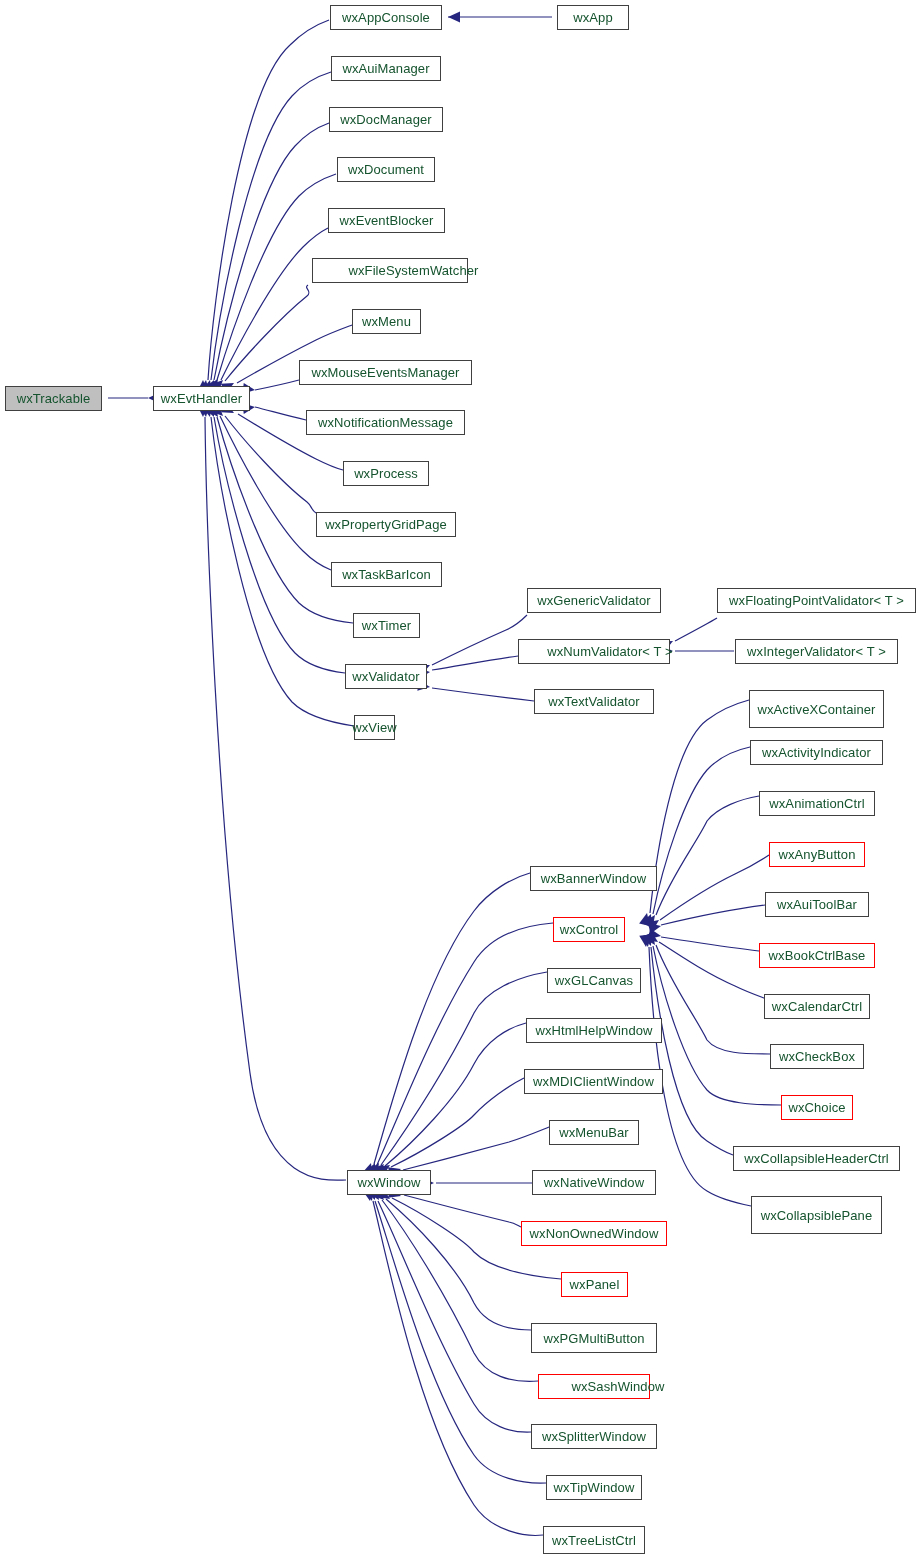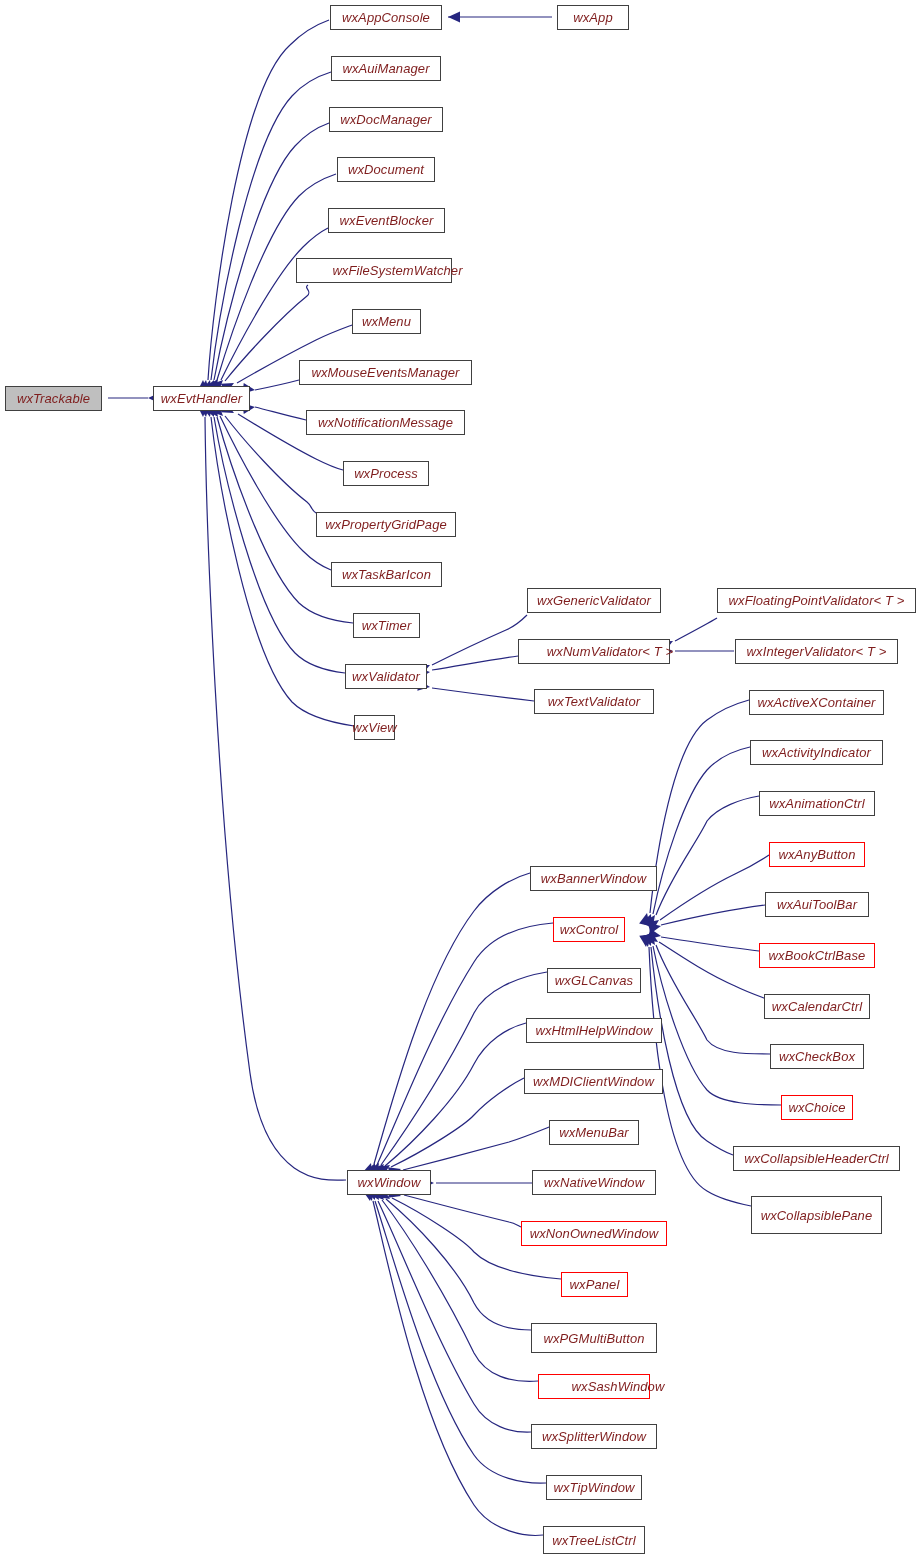--- a/index.html
+++ b/index.html
@@ -25,25 +25,24 @@
   }
   .node {
     position: absolute;
     box-sizing: border-box;
     background: #ffffff;
     border: 1px solid #404040;
     display: flex;
     align-items: center;
     justify-content: center;
     font-size: 13px;
-    color: #7f1d1d;
+    color: #14532d;
     white-space: nowrap;
     line-height: 1;
     letter-spacing: 0.1px;
-    font-style: italic;
   }
   .node.highlight {
     background: #bfbfbf;
     border-color: #404040;
   }
   .node.red {
     border: 1px solid #ff0000;
   }
   .node-label {
     display: block;
@@ -270,21 +269,21 @@
       </div>
       <div class="node" style="left: 329px; top: 107px; width: 114px; height: 25px;">
         <span class="node-label">wxDocManager</span>
       </div>
       <div class="node" style="left: 337px; top: 157px; width: 98px; height: 25px;">
         <span class="node-label">wxDocument</span>
       </div>
       <div class="node" style="left: 328px; top: 208px; width: 117px; height: 25px;">
         <span class="node-label">wxEventBlocker</span>
       </div>
-      <div class="node" style="left: 296px; top: 258px; width: 156px; height: 25px; padding-left: 47px;">
+      <div class="node" style="left: 312px; top: 258px; width: 156px; height: 25px; padding-left: 47px;">
         <span class="node-label">wxFileSystemWatcher</span>
       </div>
       <div class="node" style="left: 352px; top: 309px; width: 69px; height: 25px;">
         <span class="node-label">wxMenu</span>
       </div>
       <div class="node" style="left: 299px; top: 360px; width: 173px; height: 25px;">
         <span class="node-label">wxMouseEventsManager</span>
       </div>
       <div class="node" style="left: 306px; top: 410px; width: 159px; height: 25px;">
         <span class="node-label">wxNotificationMessage</span>
@@ -360,21 +359,21 @@
       </div>
       <div class="node" style="left: 546px; top: 1475px; width: 96px; height: 25px;">
         <span class="node-label">wxTipWindow</span>
       </div>
       <div class="node" style="left: 543px; top: 1526px; width: 102px; height: 28px;">
         <span class="node-label">wxTreeListCtrl</span>
       </div>
       <div class="node" style="left: 347px; top: 1170px; width: 84px; height: 25px;">
         <span class="node-label">wxWindow</span>
       </div>
-      <div class="node" style="left: 749px; top: 690px; width: 135px; height: 25px; text-align: center;">
+      <div class="node" style="left: 749px; top: 690px; width: 135px; height: 38px; text-align: center;">
         <span class="node-label">wxActiveXContainer</span>
       </div>
       <div class="node" style="left: 750px; top: 740px; width: 133px; height: 25px;">
         <span class="node-label">wxActivityIndicator</span>
       </div>
       <div class="node" style="left: 759px; top: 791px; width: 116px; height: 25px;">
         <span class="node-label">wxAnimationCtrl</span>
       </div>
       <div class="node red" style="left: 769px; top: 842px; width: 96px; height: 25px;">
         <span class="node-label">wxAnyButton</span>

